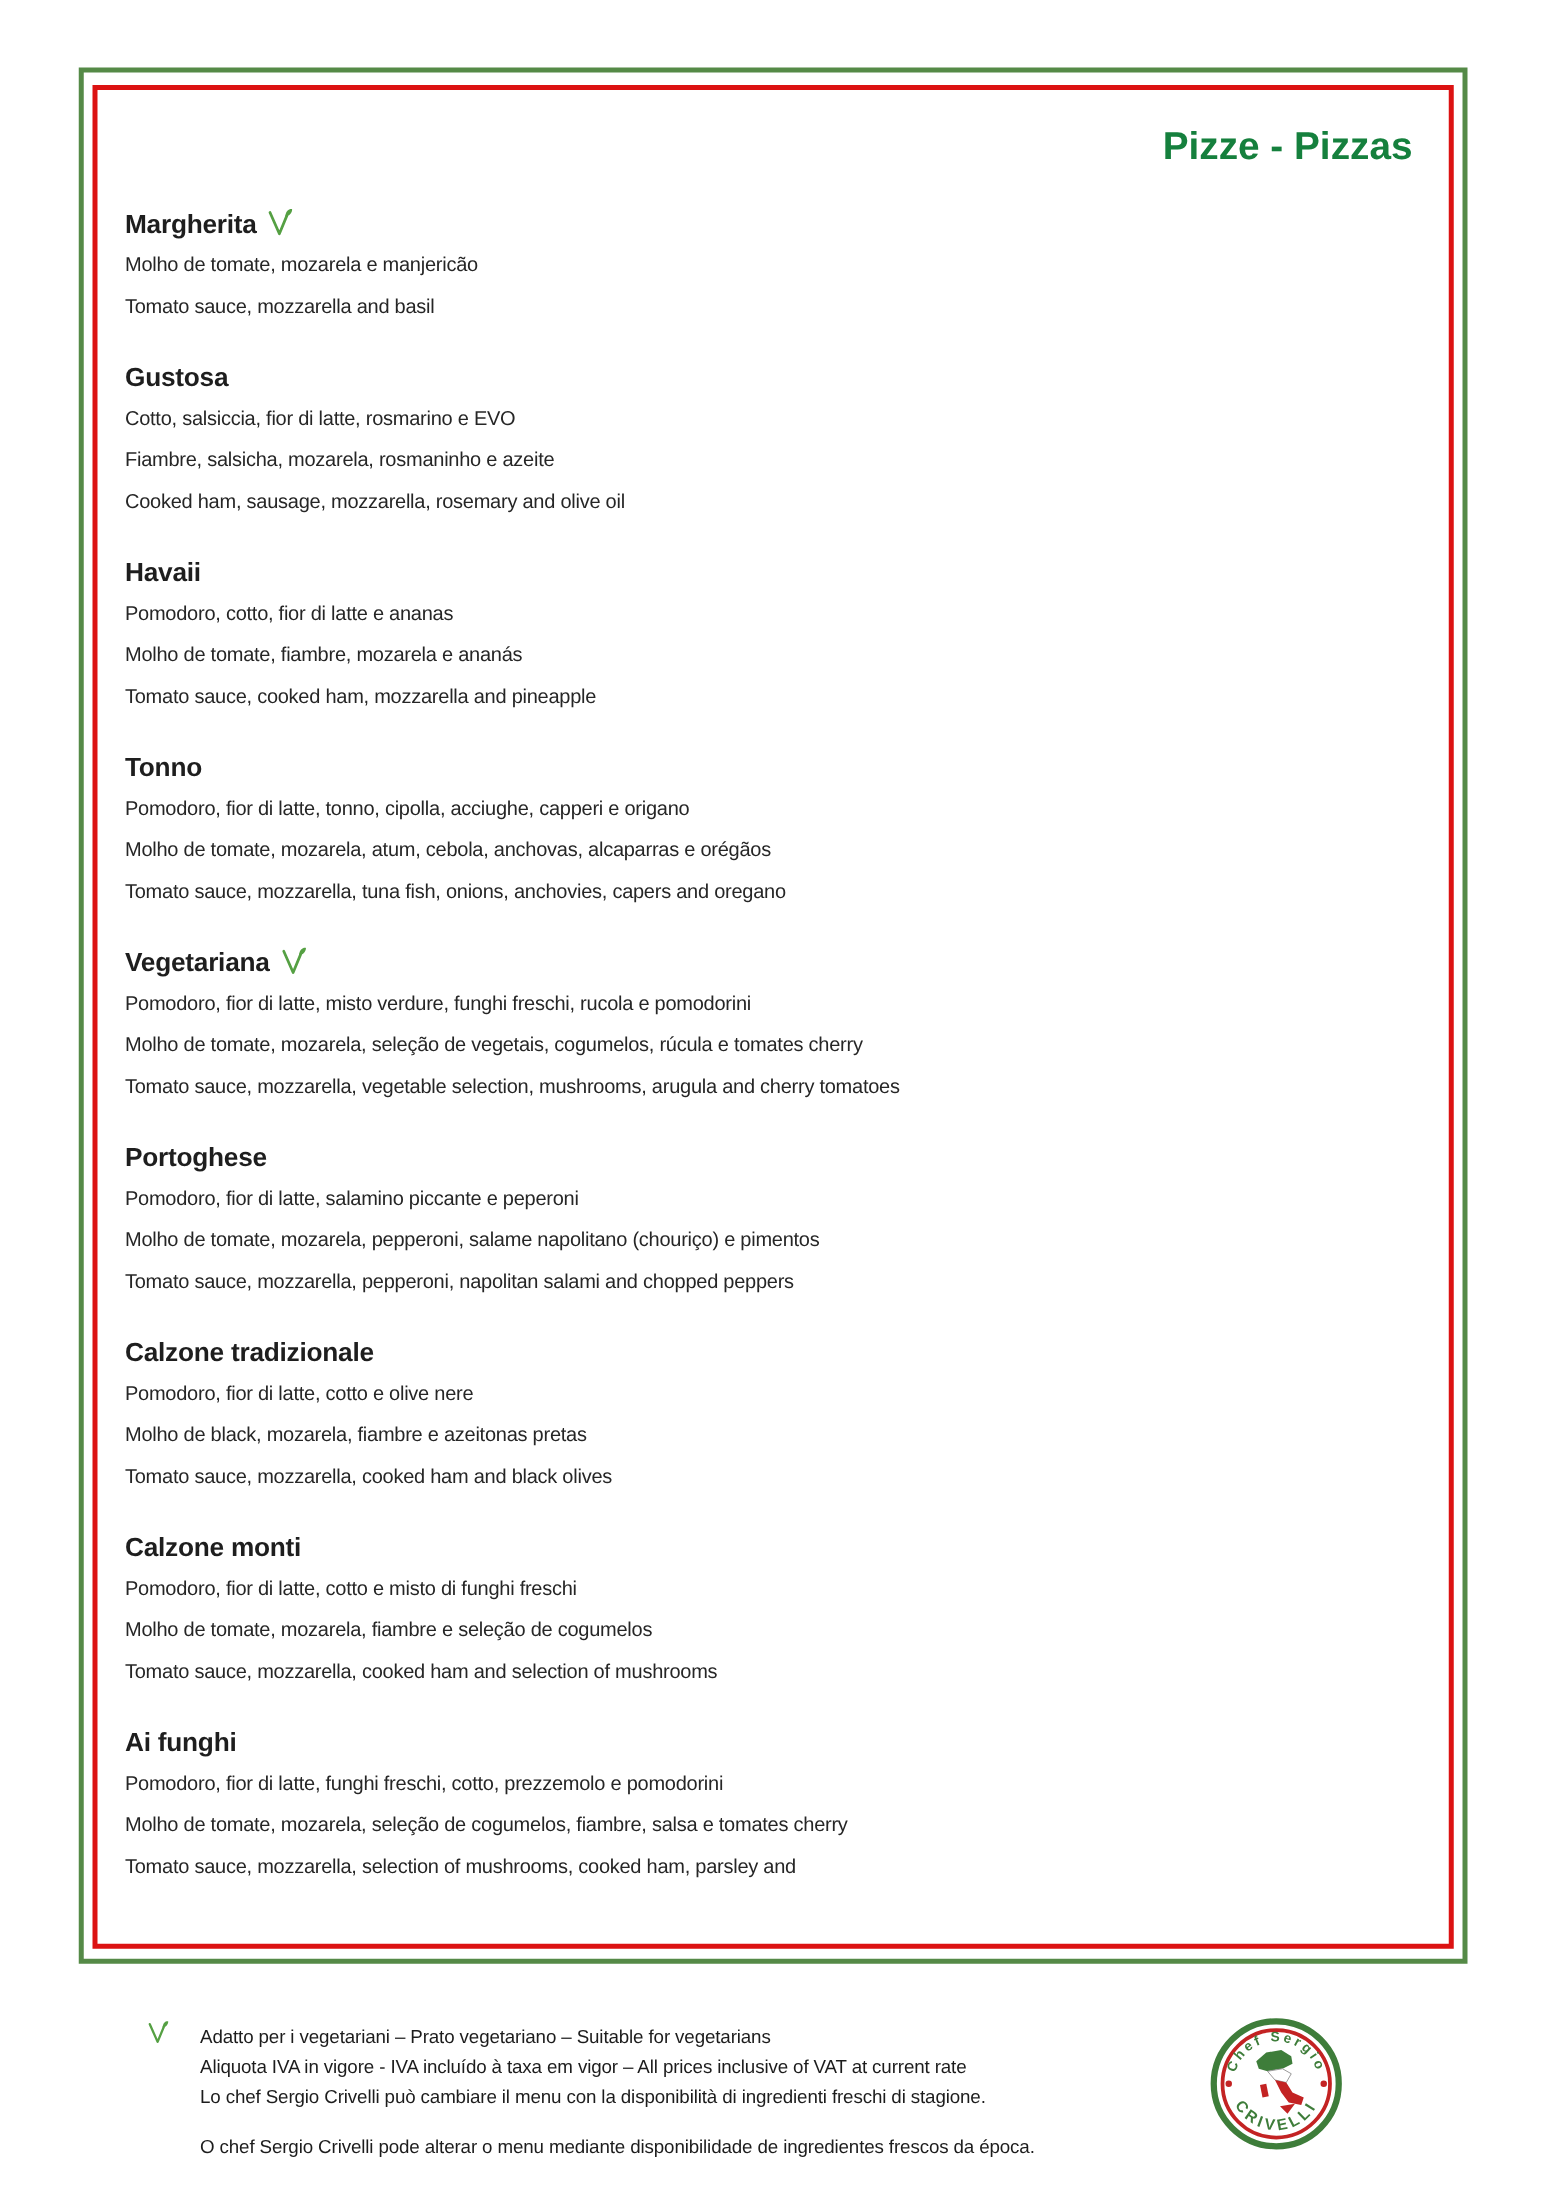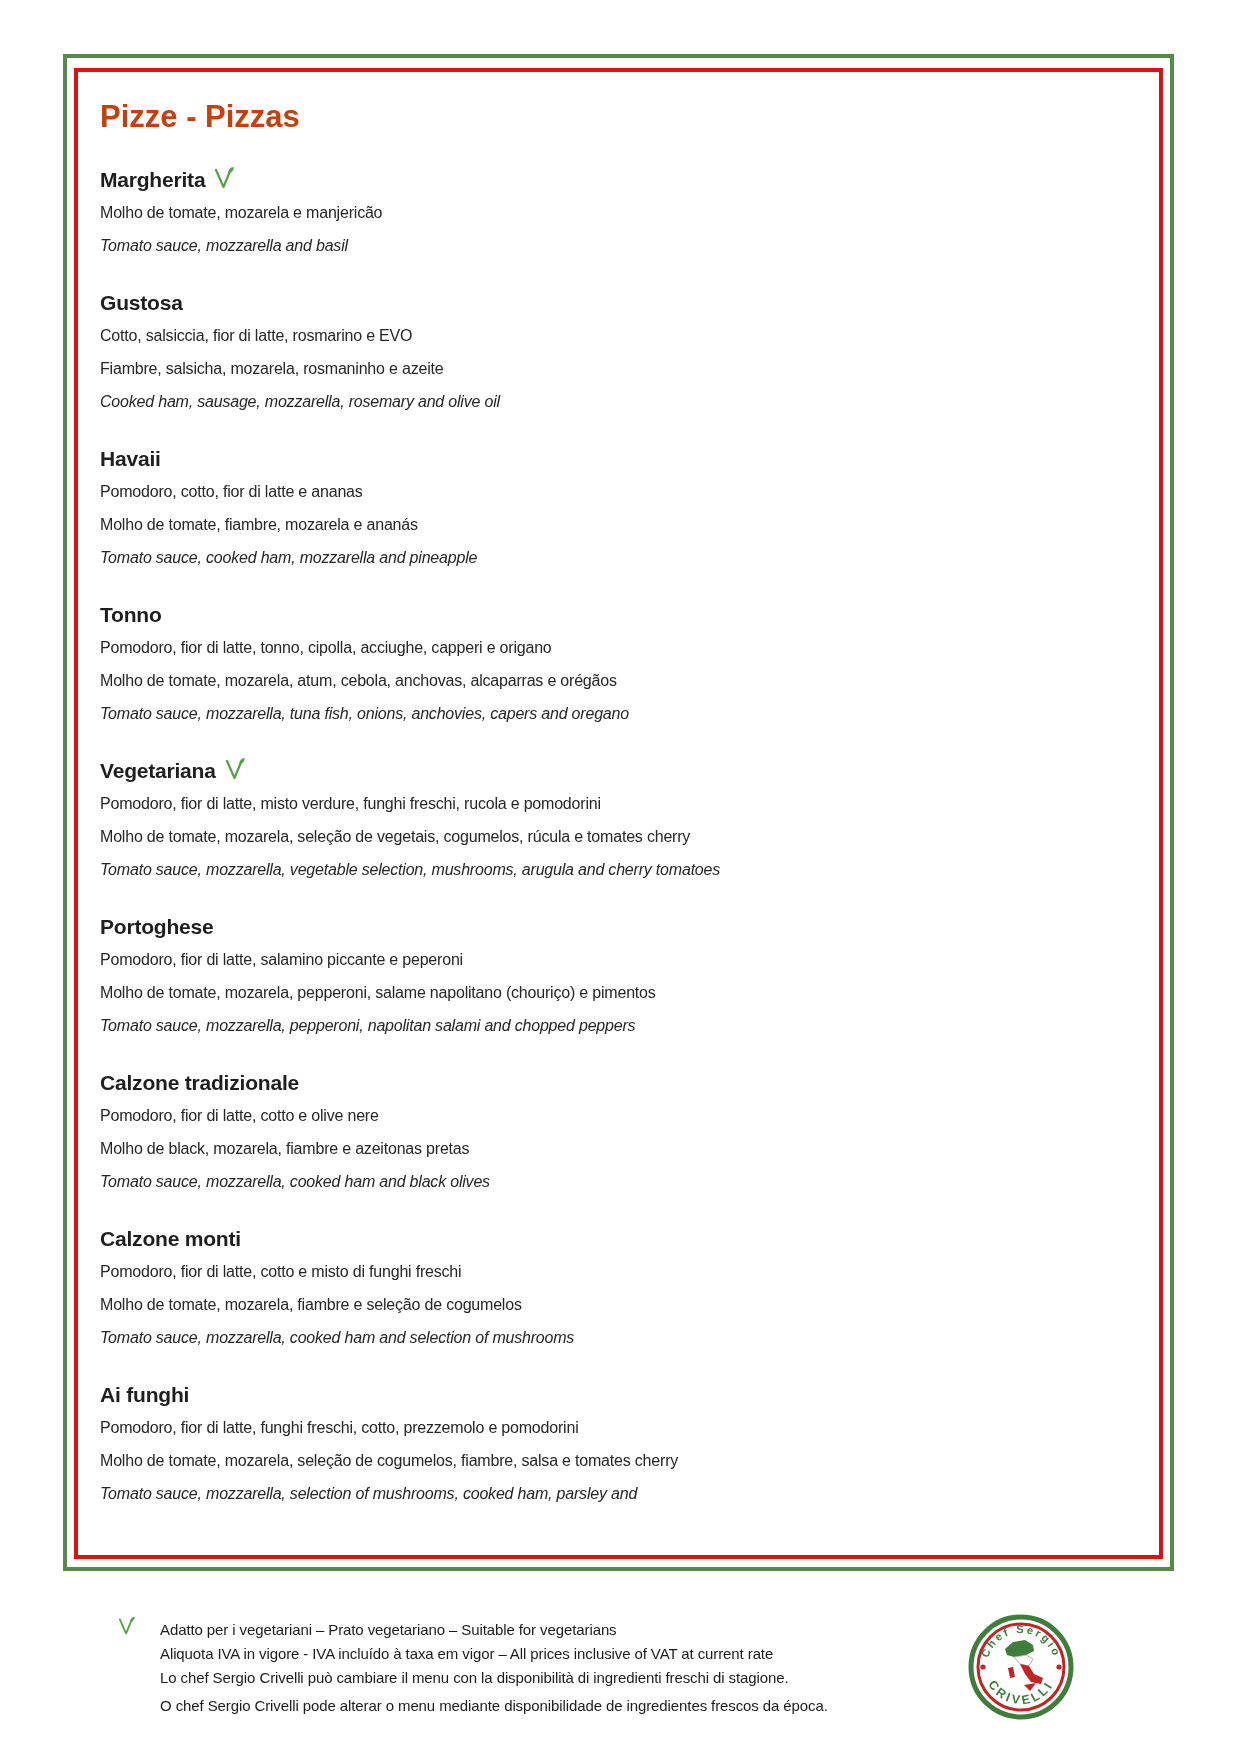--- a/index.html
+++ b/index.html
@@ -10,38 +10,38 @@
   .frame-outer{
     position:absolute;left:63px;top:54px;width:1103px;height:1509px;
     border:4px solid #558a47;
   }
   .frame-inner{
     position:absolute;left:74px;top:68px;width:1081px;height:1483px;
     border:4px solid #dc1212;
   }
   .content{position:absolute;left:100px;top:95px;width:1030px;}
   .title{
-    font-size:31px;font-weight:700;color:#c2410c;
+    font-size:31px;font-weight:700;color:#15803d;text-align:right;
     line-height:44px;margin:0 0 24px 0;
   }
   .menu-item{margin-bottom:24px;}
   .item-name{
     font-size:21px;font-weight:700;line-height:33px;color:#1e1e1e;
     display:flex;align-items:center;gap:9px;letter-spacing:-0.2px;
   }
   .line{font-size:16px;line-height:33px;color:#262626;letter-spacing:-0.2px;}
-  .line.en{font-style:italic;}
+  .line.en{}
   .veg-icon{display:inline-flex;margin-top:-4px;}
   .footer{position:absolute;left:0;top:1606px;width:1084px;height:147px;}
   .footer-veg{position:absolute;left:118px;top:10px;}
   .notes{
     position:absolute;left:160px;top:12px;font-size:15px;line-height:24px;
     color:#1c1c1c;letter-spacing:-0.1px;
   }
-  .note-gap{margin-top:4px;}
+  .note-gap{margin-top:16px;}
   .logo{position:absolute;left:968px;top:8px;}
 </style>
 </head>
 <body>
 
 <div class="frame-outer"></div>
 <div class="frame-inner"></div>
 
 <div class="content">
   <h1 class="title">Pizze - Pizzas</h1>

